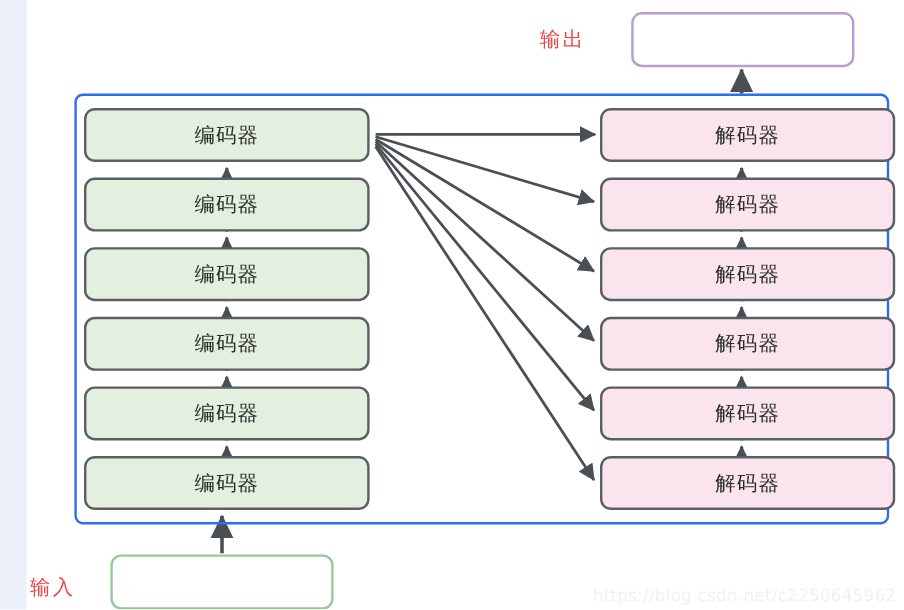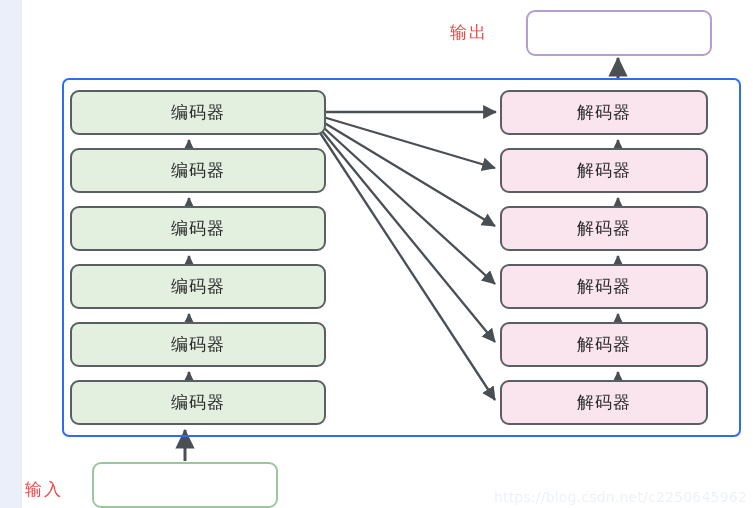--- a/index.html
+++ b/index.html
@@ -25,22 +25,22 @@
 
   
   .node{
     position:absolute;height:45px;
     border:2px solid #5a5f63;border-radius:9px;
     box-sizing:border-box;
     display:flex;align-items:center;justify-content:center;
     font-size:17px;color:#2b2b2b;letter-spacing:1px;
     font-family:"DejaVu Sans","Liberation Sans",sans-serif;
   }
-  .enc{left:70px;width:256px;background:#e3f0e0;font-family:Liberation Mono, monospace;}
-  .dec{left:500px;width:208px;background:#fae5ef;}
+  .enc{left:70px;width:238px;background:#e3f0e0;font-family:Liberation Mono, monospace;}
+  .dec{left:500px;width:246px;background:#fae5ef;}
 
   
   .io-box{
     position:absolute;border-radius:9px;box-sizing:border-box;
     background:#ffffff;overflow:hidden;
   }
   .out-box{left:526px;top:10px;width:186px;height:46px;border:2px solid #b69fd0;}
   .in-box{left:92px;top:462px;width:186px;height:46px;border:2px solid #9cc79a;}
   .faint{
     position:absolute;left:0;right:0;top:0;bottom:0;

